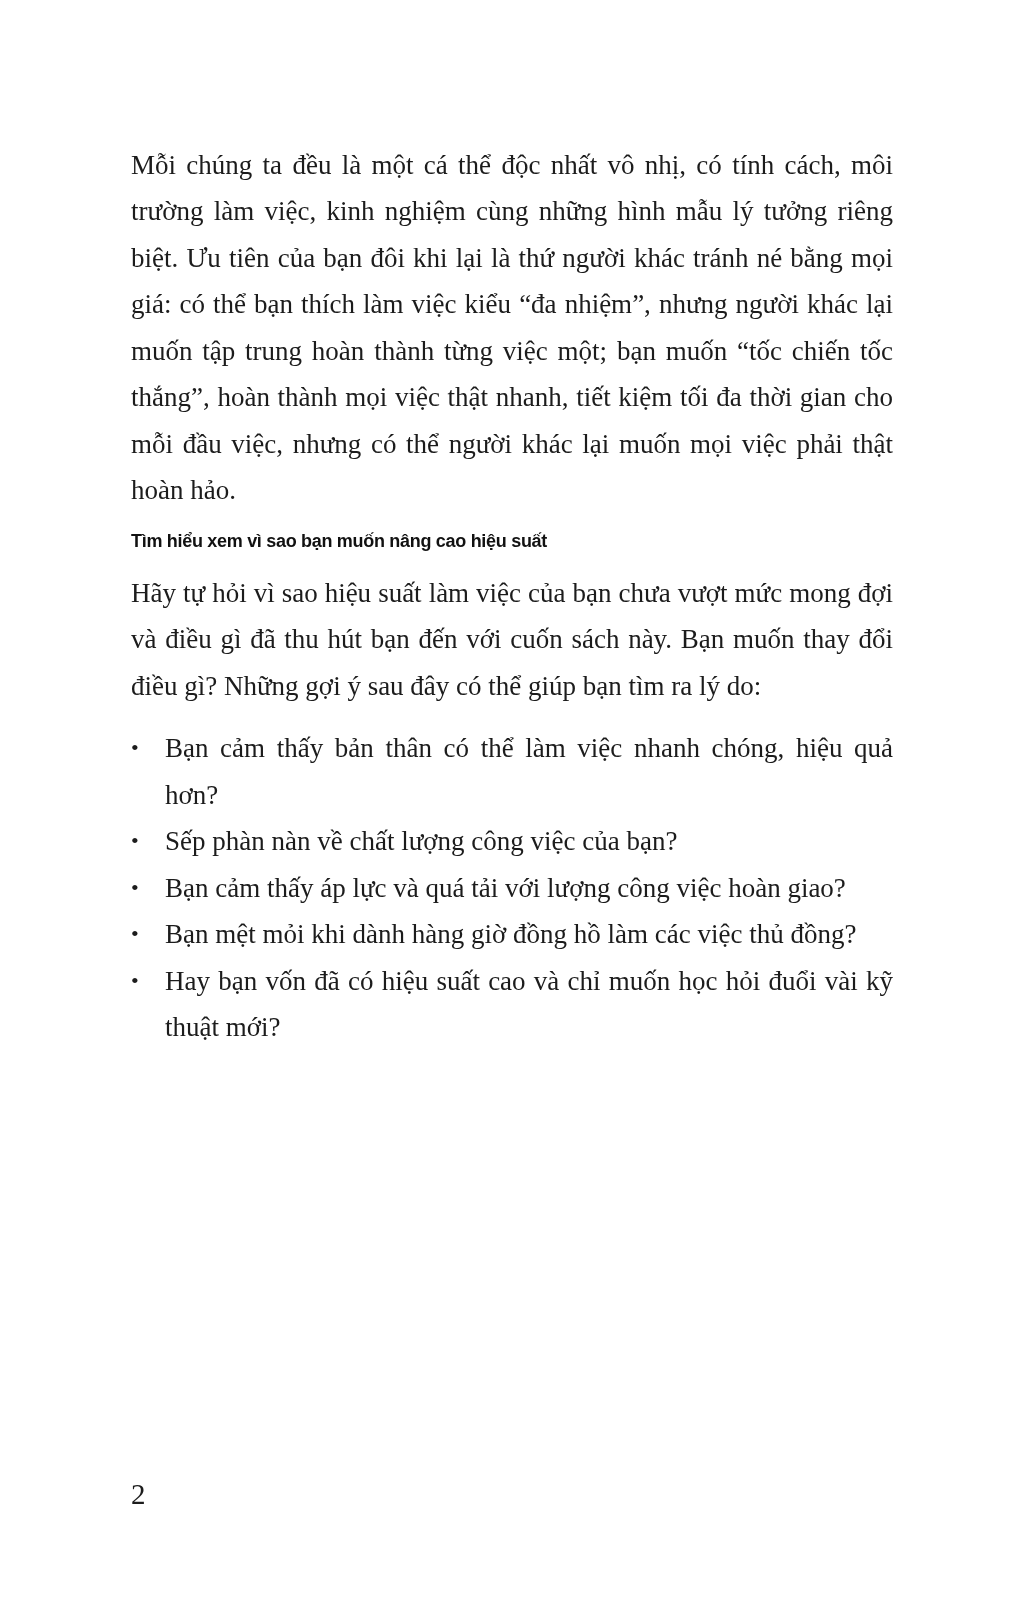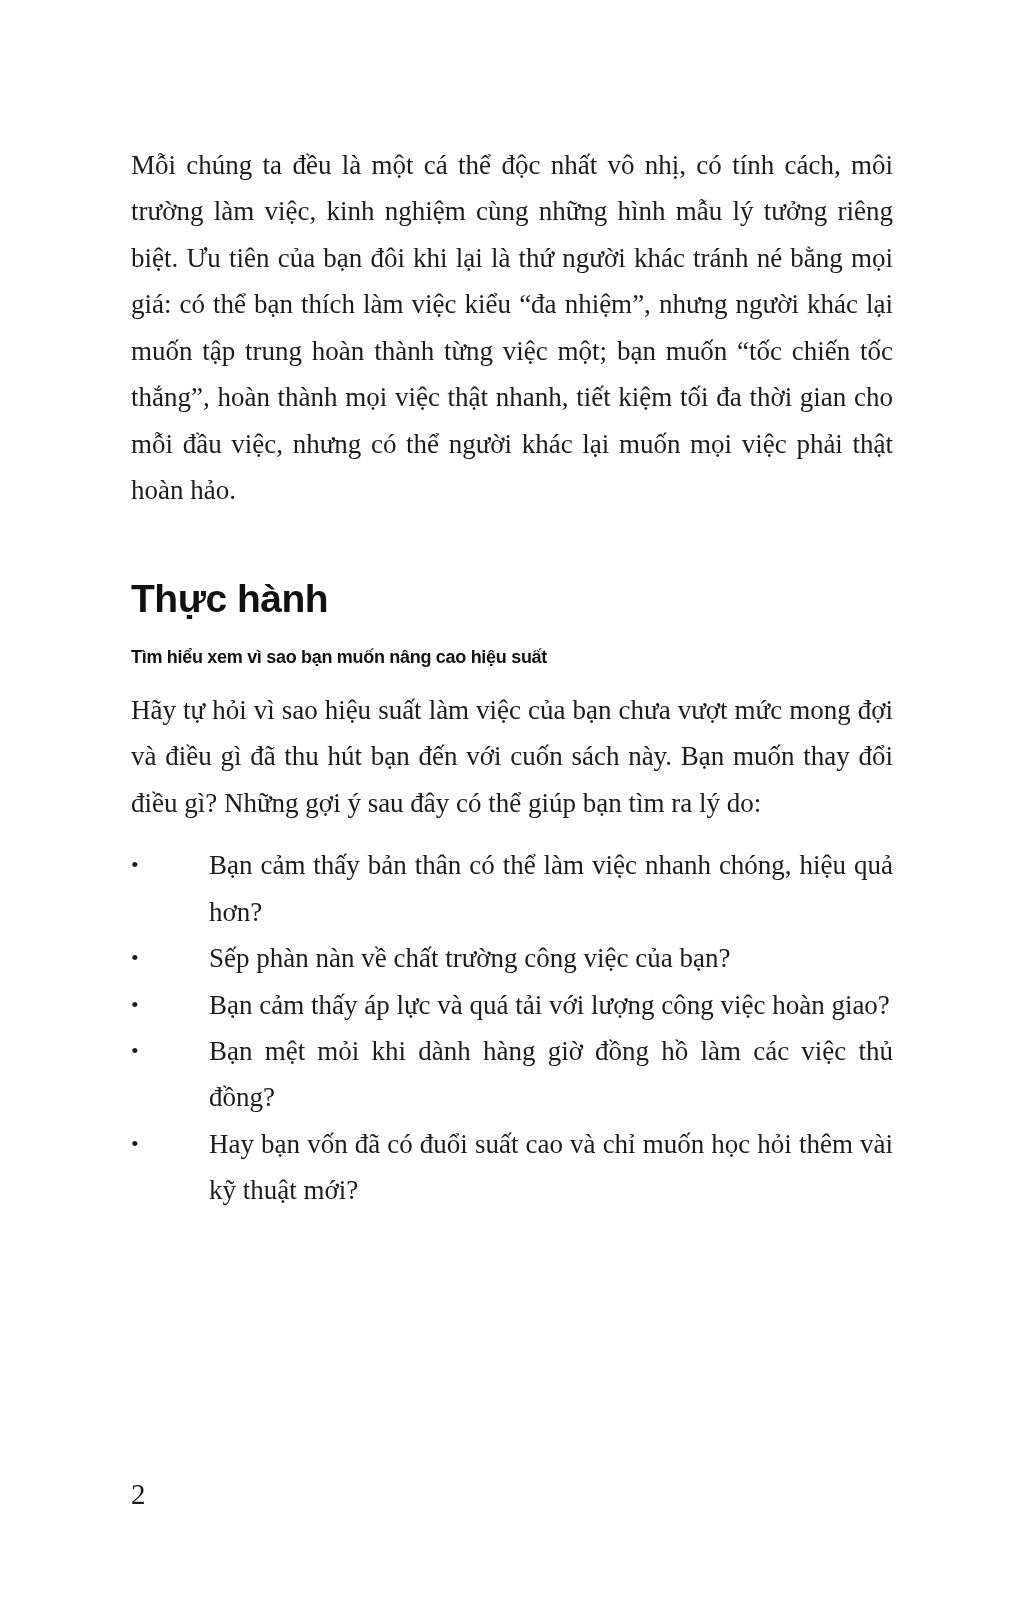--- a/index.html
+++ b/index.html
@@ -62,65 +62,63 @@
     margin: 0;
   }
   ul.bullet-list .marker {
     flex: 0 0 34px;
     font-size: 22px;
     line-height: 2.1;
     color: #1c1c1c;
   }
   ul.bullet-list .bullet-text {
     flex: 1 1 auto;
-    margin-left: 44px;
   }
   .page-number {
     position: absolute;
     left: 131px;
     top: 1478px;
     font-family: "Liberation Serif", "DejaVu Serif", serif;
     font-size: 29px;
     color: #1c1c1c;
   }
 </style>
 </head>
 <body>
 
 <div class="page">
   <div class="content">
 
     <p class="body-para">Mỗi chúng ta đều là một cá thể độc nhất vô nhị, có tính cách, môi trường làm việc, kinh nghiệm cùng những hình mẫu lý tưởng riêng biệt. Ưu tiên của bạn đôi khi lại là thứ người khác tránh né bằng mọi giá: có thể bạn thích làm việc kiểu “đa nhiệm”, nhưng người khác lại muốn tập trung hoàn thành từng việc một; bạn muốn “tốc chiến tốc thắng”, hoàn thành mọi việc thật nhanh, tiết kiệm tối đa thời gian cho mỗi đầu việc, nhưng có thể người khác lại muốn mọi việc phải thật hoàn hảo.</p>
 
 
-    <h1 class="section-heading">Thực hành</h1>
 
     <h2 class="section-subheading">Tìm hiểu xem vì sao bạn muốn nâng cao hiệu suất</h2>
 
     <p class="body-para">Hãy tự hỏi vì sao hiệu suất làm việc của bạn chưa vượt mức mong đợi và điều gì đã thu hút bạn đến với cuốn sách này. Bạn muốn thay đổi điều gì? Những gợi ý sau đây có thể giúp bạn tìm ra lý do:</p>
 
     <ul class="bullet-list">
       <li>
         <span class="marker">•</span>
         <span class="bullet-text">Bạn cảm thấy bản thân có thể làm việc nhanh chóng, hiệu quả hơn?</span>
       </li>
       <li>
         <span class="marker">•</span>
-        <span class="bullet-text">Sếp phàn nàn về chất trường công việc của bạn?</span>
+        <span class="bullet-text">Sếp phàn nàn về chất lượng công việc của bạn?</span>
       </li>
       <li>
         <span class="marker">•</span>
         <span class="bullet-text">Bạn cảm thấy áp lực và quá tải với lượng công việc hoàn giao?</span>
       </li>
       <li>
         <span class="marker">•</span>
         <span class="bullet-text">Bạn mệt mỏi khi dành hàng giờ đồng hồ làm các việc thủ đồng?</span>
       </li>
       <li>
         <span class="marker">•</span>
-        <span class="bullet-text">Hay bạn vốn đã có đuổi suất cao và chỉ muốn học hỏi thêm vài kỹ thuật mới?</span>
+        <span class="bullet-text">Hay bạn vốn đã có hiệu suất cao và chỉ muốn học hỏi đuổi vài kỹ thuật mới?</span>
       </li>
     </ul>
 
   </div>
 
   <div class="page-number">2</div>
 </div>
 
 </body></html>

